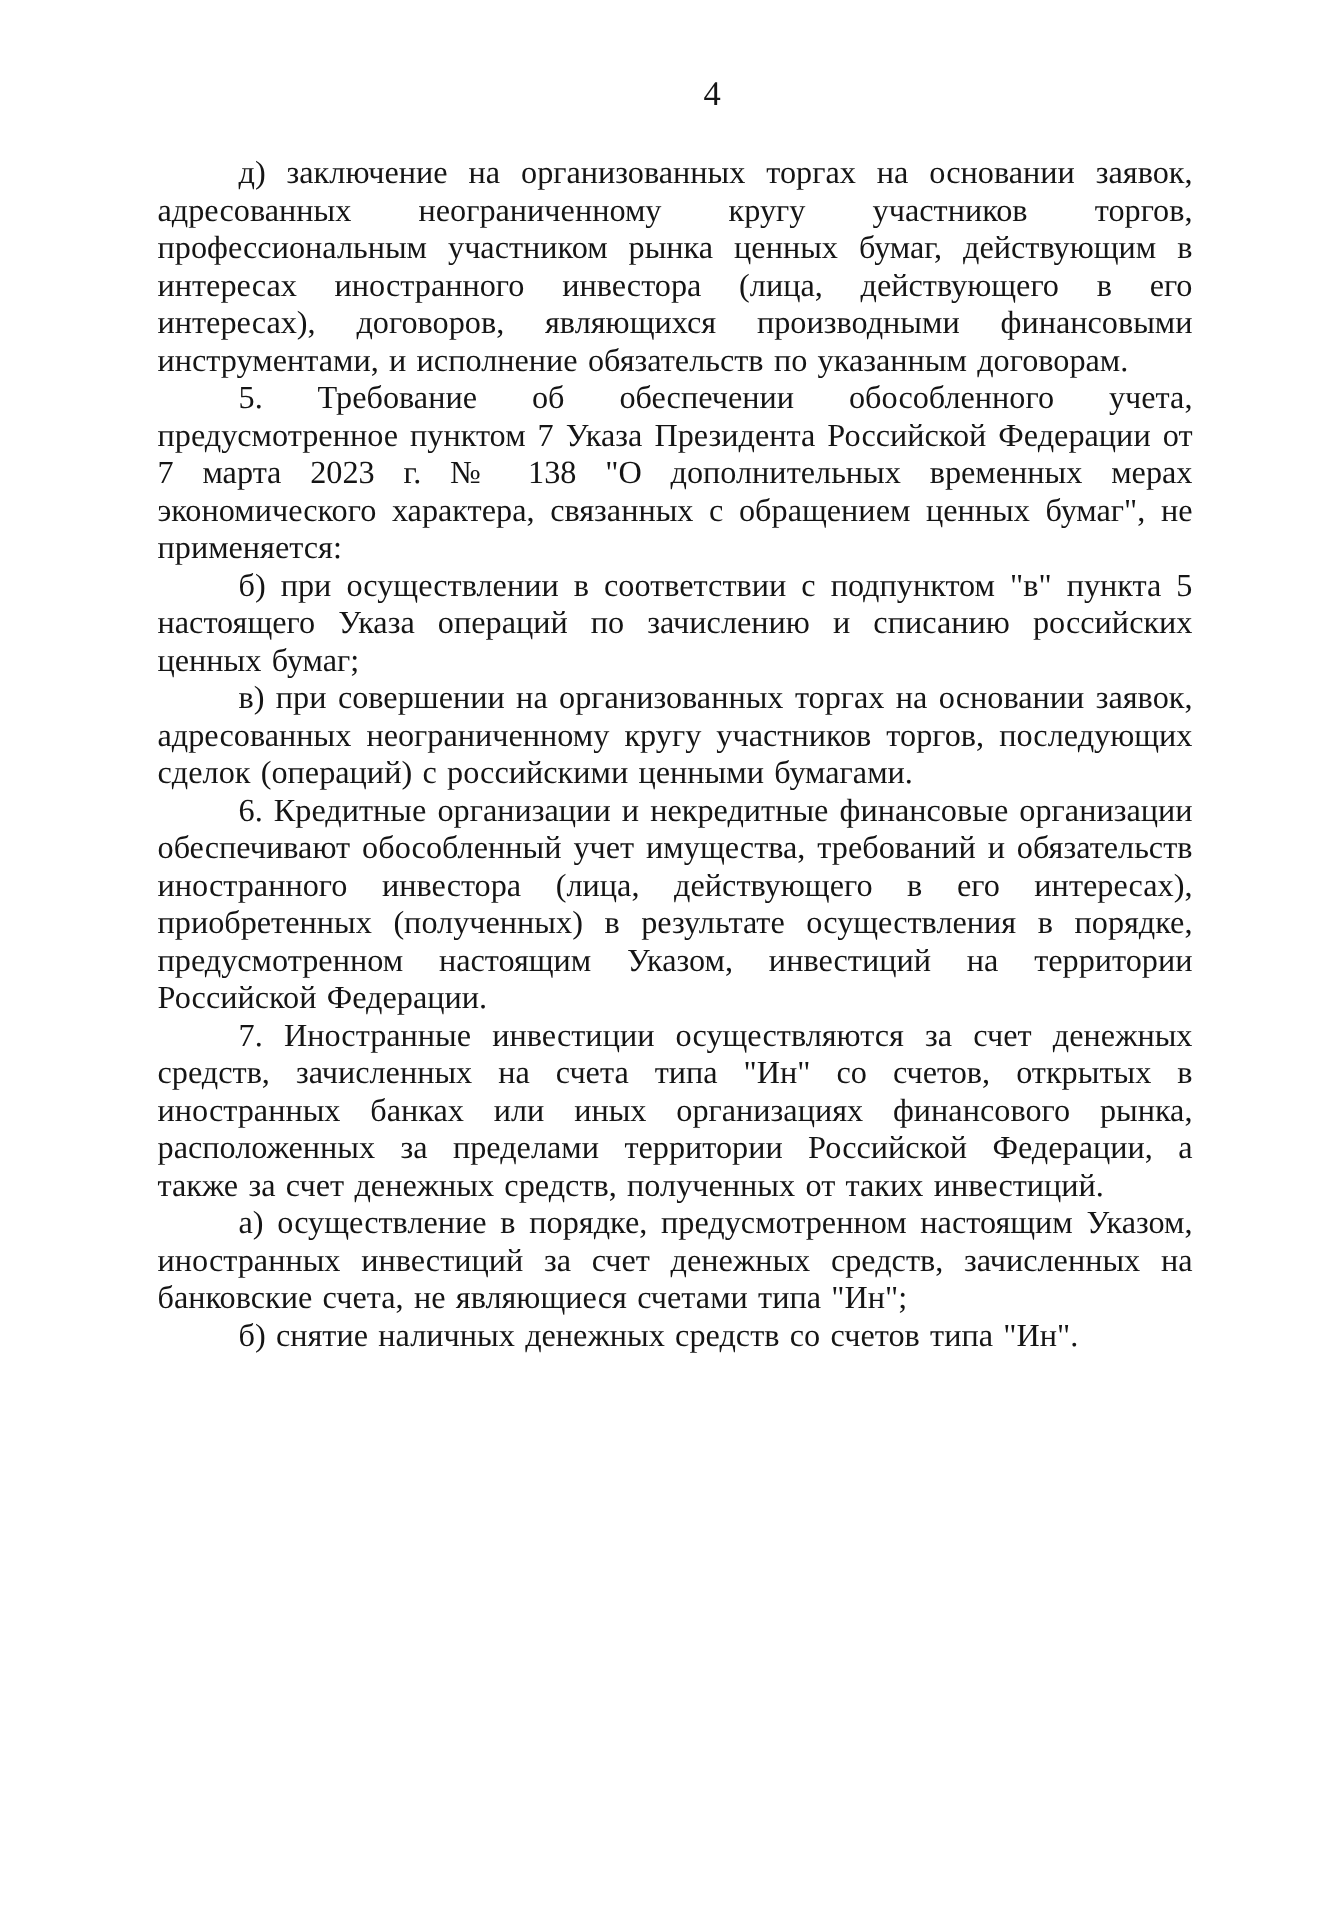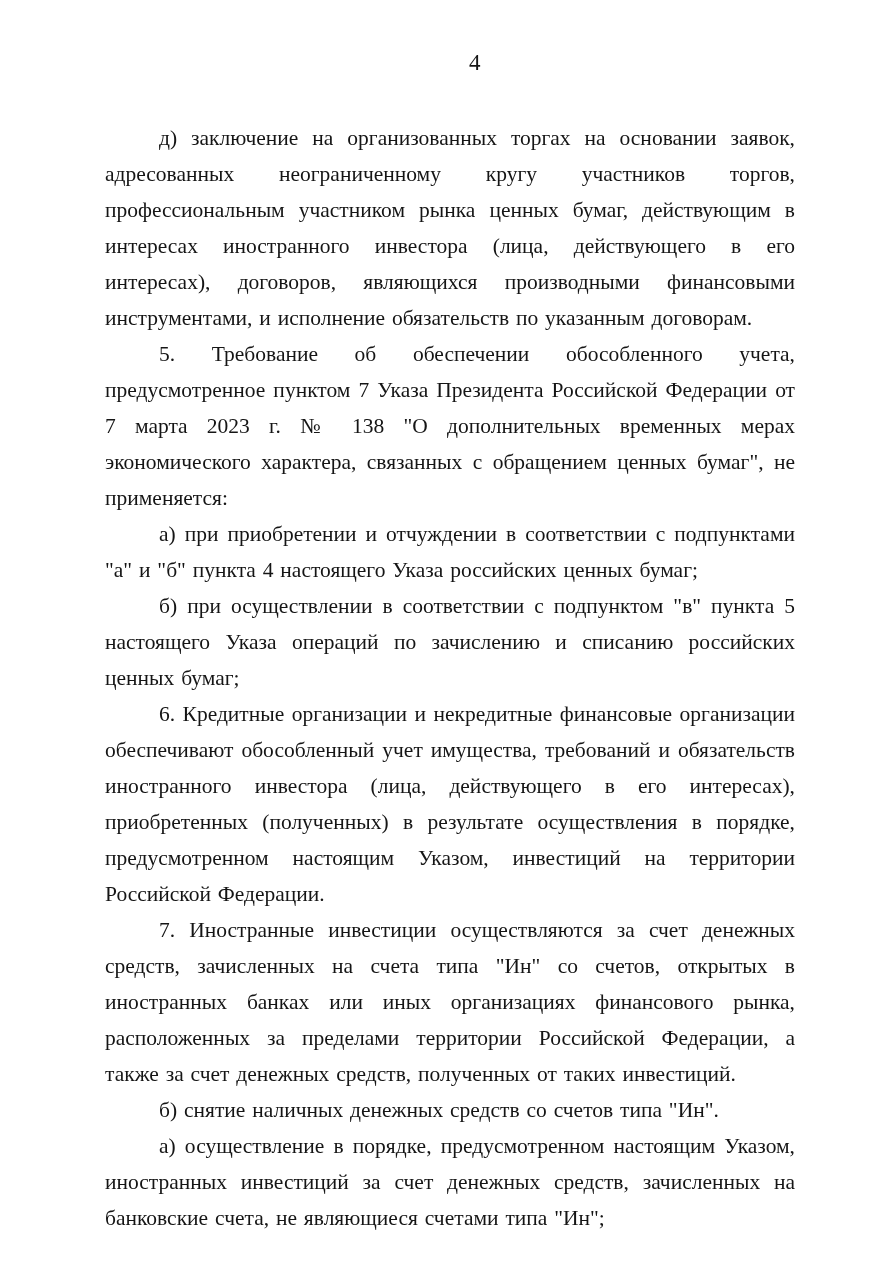--- a/index.html
+++ b/index.html
@@ -20,43 +20,43 @@
     position: absolute;
     top: 50px;
     left: 130px;
     width: 690px;
     text-align: center;
     font-size: 23px;
     letter-spacing: 0.5px;
   }
   .content {
     position: absolute;
-    top: 120px;
+    top: 103px;
     left: 105px;
     width: 690px;
     font-size: 21.5px;
-    line-height: 36px;
+    line-height: 25px;
     text-align: justify;
   }
   .content p {
     margin: 0;
     padding: 0;
     text-indent: 54px;
     word-spacing: 1.5px;
   }
 </style>
 </head>
 <body>
 
 <div class="page">
   <div class="page-number">4</div>
 
   <div class="content">
     <p>д) заключение на организованных торгах на основании заявок, адресованных неограниченному кругу участников торгов, профессиональным участником рынка ценных бумаг, действующим в интересах иностранного инвестора (лица, действующего в его интересах), договоров, являющихся производными финансовыми инструментами, и исполнение обязательств по указанным договорам.</p>
     <p>5. Требование об обеспечении обособленного учета, предусмотренное пунктом 7 Указа Президента Российской Федерации от 7 марта 2023 г. № 138 "О дополнительных временных мерах экономического характера, связанных с обращением ценных бумаг", не применяется:</p>
-    <p>а) при приобретении и отчуждении в соответствии с подпунктами "а" и "б" пункта 4 настоящего Указа российских ценных бумаг;</p>
     <p>б) при осуществлении в соответствии с подпунктом "в" пункта 5 настоящего Указа операций по зачислению и списанию российских ценных бумаг;</p>
+    <p>в) при совершении на организованных торгах на основании заявок, адресованных неограниченному кругу участников торгов, последующих сделок (операций) с российскими ценными бумагами.</p>
     <p>6. Кредитные организации и некредитные финансовые организации обеспечивают обособленный учет имущества, требований и обязательств иностранного инвестора (лица, действующего в его интересах), приобретенных (полученных) в результате осуществления в порядке, предусмотренном настоящим Указом, инвестиций на территории Российской Федерации.</p>
     <p>7. Иностранные инвестиции осуществляются за счет денежных средств, зачисленных на счета типа "Ин" со счетов, открытых в иностранных банках или иных организациях финансового рынка, расположенных за пределами территории Российской Федерации, а также за счет денежных средств, полученных от таких инвестиций.</p>
+    <p>а) осуществление в порядке, предусмотренном настоящим Указом, иностранных инвестиций за счет денежных средств, зачисленных на банковские счета, не являющиеся счетами типа "Ин";</p>
     <p>б) снятие наличных денежных средств со счетов типа "Ин".</p>
-    <p>а) осуществление в порядке, предусмотренном настоящим Указом, иностранных инвестиций за счет денежных средств, зачисленных на банковские счета, не являющиеся счетами типа "Ин";</p>
   </div>
 </div>
 
 </body></html>

